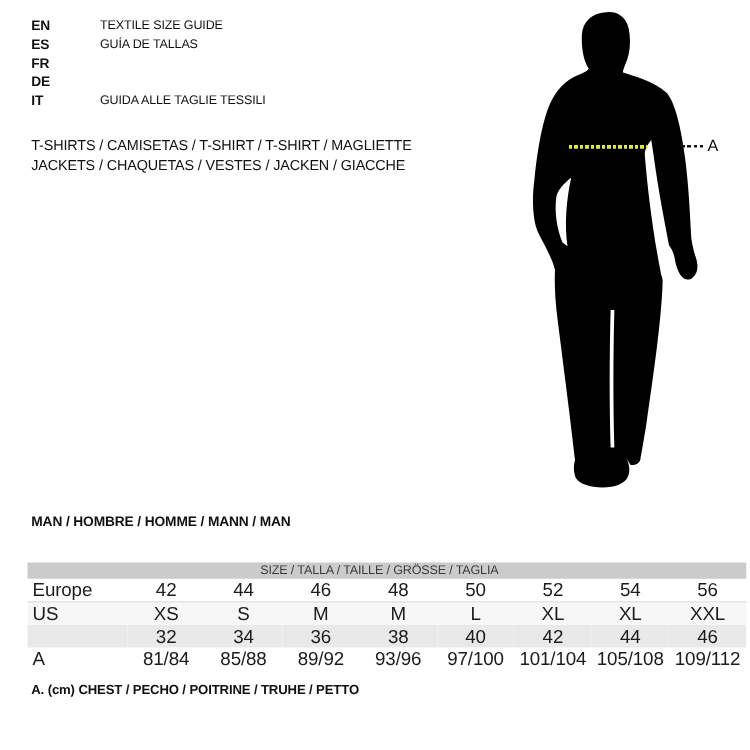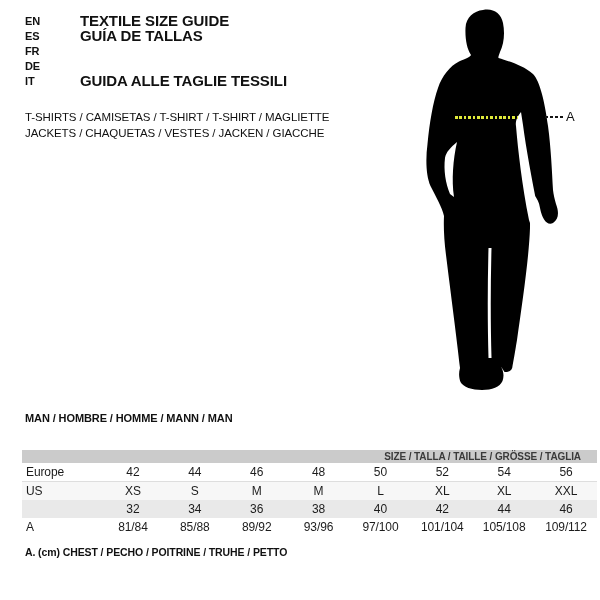--- a/index.html
+++ b/index.html
@@ -3,44 +3,44 @@
 <meta charset="utf-8">
 <style>
   html, body { margin:0; padding:0; background:#ffffff; }
   body { width:600px; height:600px; font-family:"Liberation Sans", sans-serif; color:#111; }
   .canvas { position:relative; width:600px; height:600px; background:#fff; overflow:hidden; }
 
   
   .lang-block { position:absolute; left:25px; top:13px; }
   .lang-row { display:flex; height:15px; align-items:center;gap:20px; }
   .lang-code { width:35px; font-size:11px; font-weight:bold; letter-spacing:-0.1px; }
-  .lang-label { font-size:15px; font-weight:bold; letter-spacing:-0.1px; white-space:nowrap; }
+  .lang-label { font-size:10px; font-weight:normal; letter-spacing:-0.1px; white-space:nowrap; }
 
   
   .garment-block { position:absolute; left:25px; top:111px; }
   .garment-line { font-size:11.5px; font-weight:normal; height:16px; letter-spacing:-0.1px; white-space:nowrap; }
 
   
   .figure { position:absolute; left:400px; top:0; width:180px; height:400px; }
 
   
   .measure-yellow { position:absolute; left:455px; top:116px; width:63px; height:3px;
     background:repeating-linear-gradient(90deg, var(--measure,#dfe93a) 0 2.6px, transparent 2.6px 4.4px); }
   .measure-black { position:absolute; left:545px; top:116px; width:18px; height:2px;
     background:repeating-linear-gradient(90deg, #141414 0 2.8px, transparent 2.8px 5px); }
   .measure-label { position:absolute; left:566px; top:109px; font-size:13px; font-weight:normal; }
 
   
   .man-heading { position:absolute; left:25px; top:412px; font-size:11px; font-weight:bold; letter-spacing:-0.1px; }
 
   
   .size-table { position:absolute; left:22px; top:450px; width:575px; border-collapse:collapse; table-layout:fixed; }
-  .size-table th { background:var(--header-bg,#cbcbcb); height:13px; font-size:10px; font-weight:bold;
-    text-align:right; padding:0 16px 0 4px; color:#3a3a3a; letter-spacing:-0.1px; }
-  .size-table td { height:18px; font-size:12px; text-align:center; padding:0; color:#1c1c1c; letter-spacing:-0.1px; }
+  .size-table th { background:var(--header-bg,#cbcbcb); height:13px; font-size:10px; font-weight:normal;
+    text-align:center; padding:0 16px 0 4px; color:#3a3a3a; letter-spacing:-0.1px; }
+  .size-table td { height:18px; font-size:15px; text-align:center; padding:0; color:#1c1c1c; letter-spacing:-0.1px; }
   .size-table td.row-label { text-align:left; padding-left:4px; }
   .size-table tr.row-us td { background:var(--substripe-bg,#f7f7f7); border-top:1px solid #dedede;margin-left:24px; }
   .size-table tr.row-sizes td { background:var(--stripe-bg,#e9e9e9);margin-top:16px; }
 
   
   .footnote { position:absolute; left:25px; top:546px; font-size:10.5px; font-weight:bold; letter-spacing:-0.1px; }
 </style>
 </head>
 <body>
 

